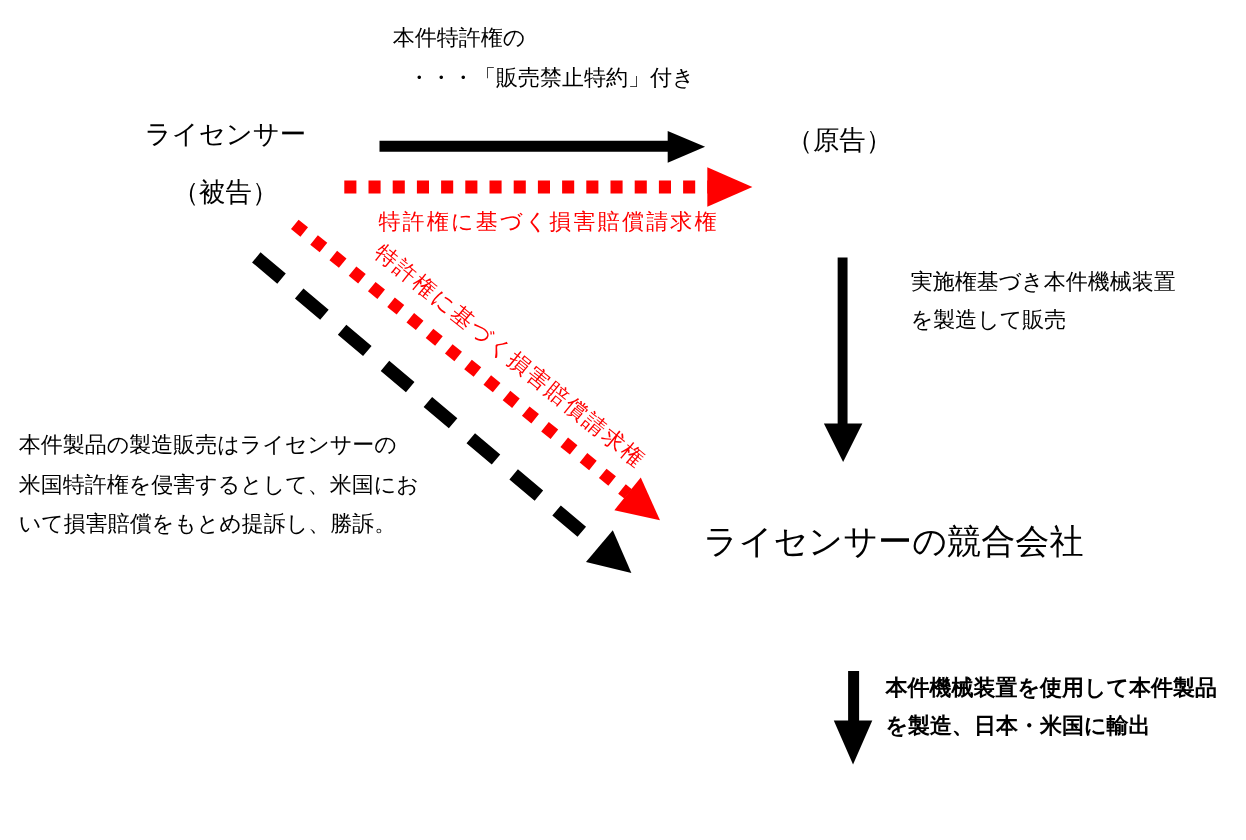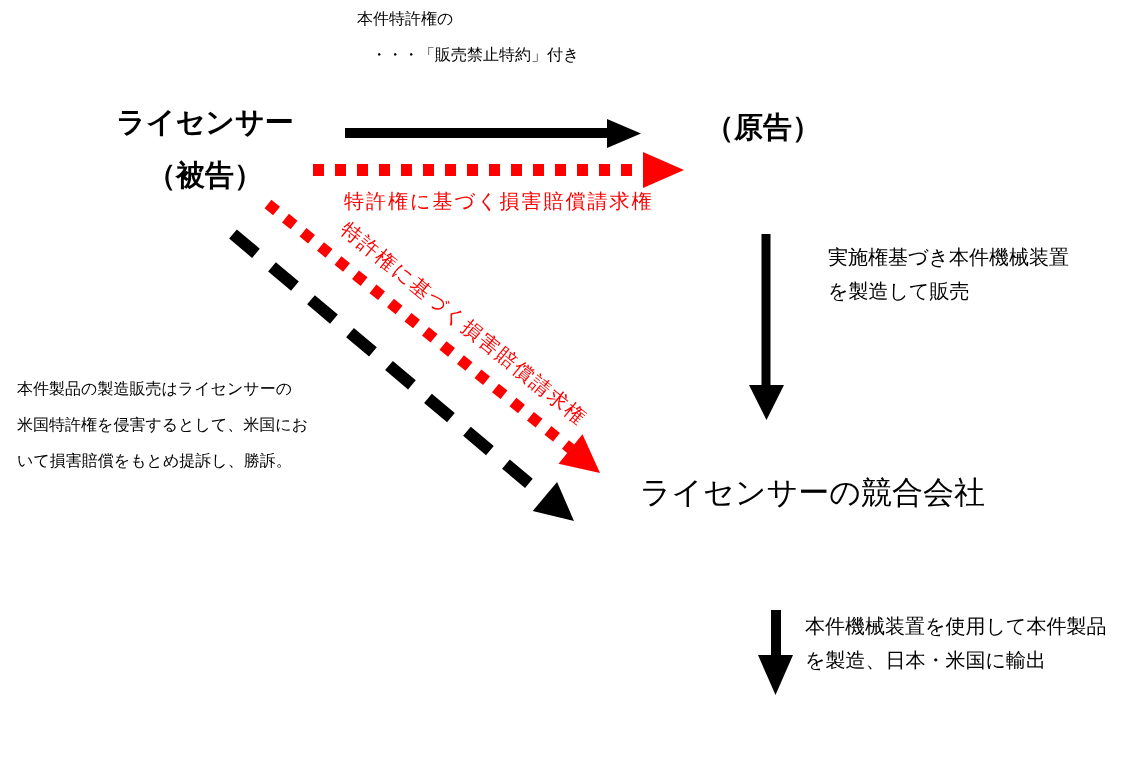--- a/index.html
+++ b/index.html
@@ -16,32 +16,33 @@
     overflow: hidden;
   }
   .arrows-layer {
     position: absolute;
     left: 0; top: 0;
     width: 1133px; height: 764px;
   }
   .txt { position: absolute; white-space: nowrap; }
   .node {
     text-align: center;
-    font-size: 29px;
+    font-size: 24px;
     line-height: 53px;
-    font-weight: 700;
+    font-weight: 400;
   }
   .node-big {
     text-align: right;
     font-size: 31px;
     line-height: 57px;
   }
   .note {
-    font-size: 16px;
+    font-size: 20px;
     line-height: 36px;
+    margin-top: 16px;
   }
   .note-tight { font-size: 20px; line-height: 34px; }
   .indent { padding-left: 14px; }
   .red-label {
     color: #ff0000;
     font-size: 20px;
     letter-spacing: 2px;
   }
   .red-label-diag {
     color: #ff0000;
@@ -115,18 +116,18 @@
     <div>実施権基づき本件機械装置</div>
     <div>を製造して販売</div>
   </div>
 
   <div class="txt note" style="left:17px; top:371px;">
     <div>本件製品の製造販売はライセンサーの</div>
     <div>米国特許権を侵害するとして、米国にお</div>
     <div>いて損害賠償をもとめ提訴し、勝訴。</div>
   </div>
 
-  <div class="txt note-tight" style="left:805px; top:609px;">
+  <div class="txt note-tight" style="left:805px; top:609px;font-weight:bold;">
     <div>本件機械装置を使用して本件製品</div>
     <div>を製造、日本・米国に輸出</div>
   </div>
 
 </div>
 
 </body></html>

